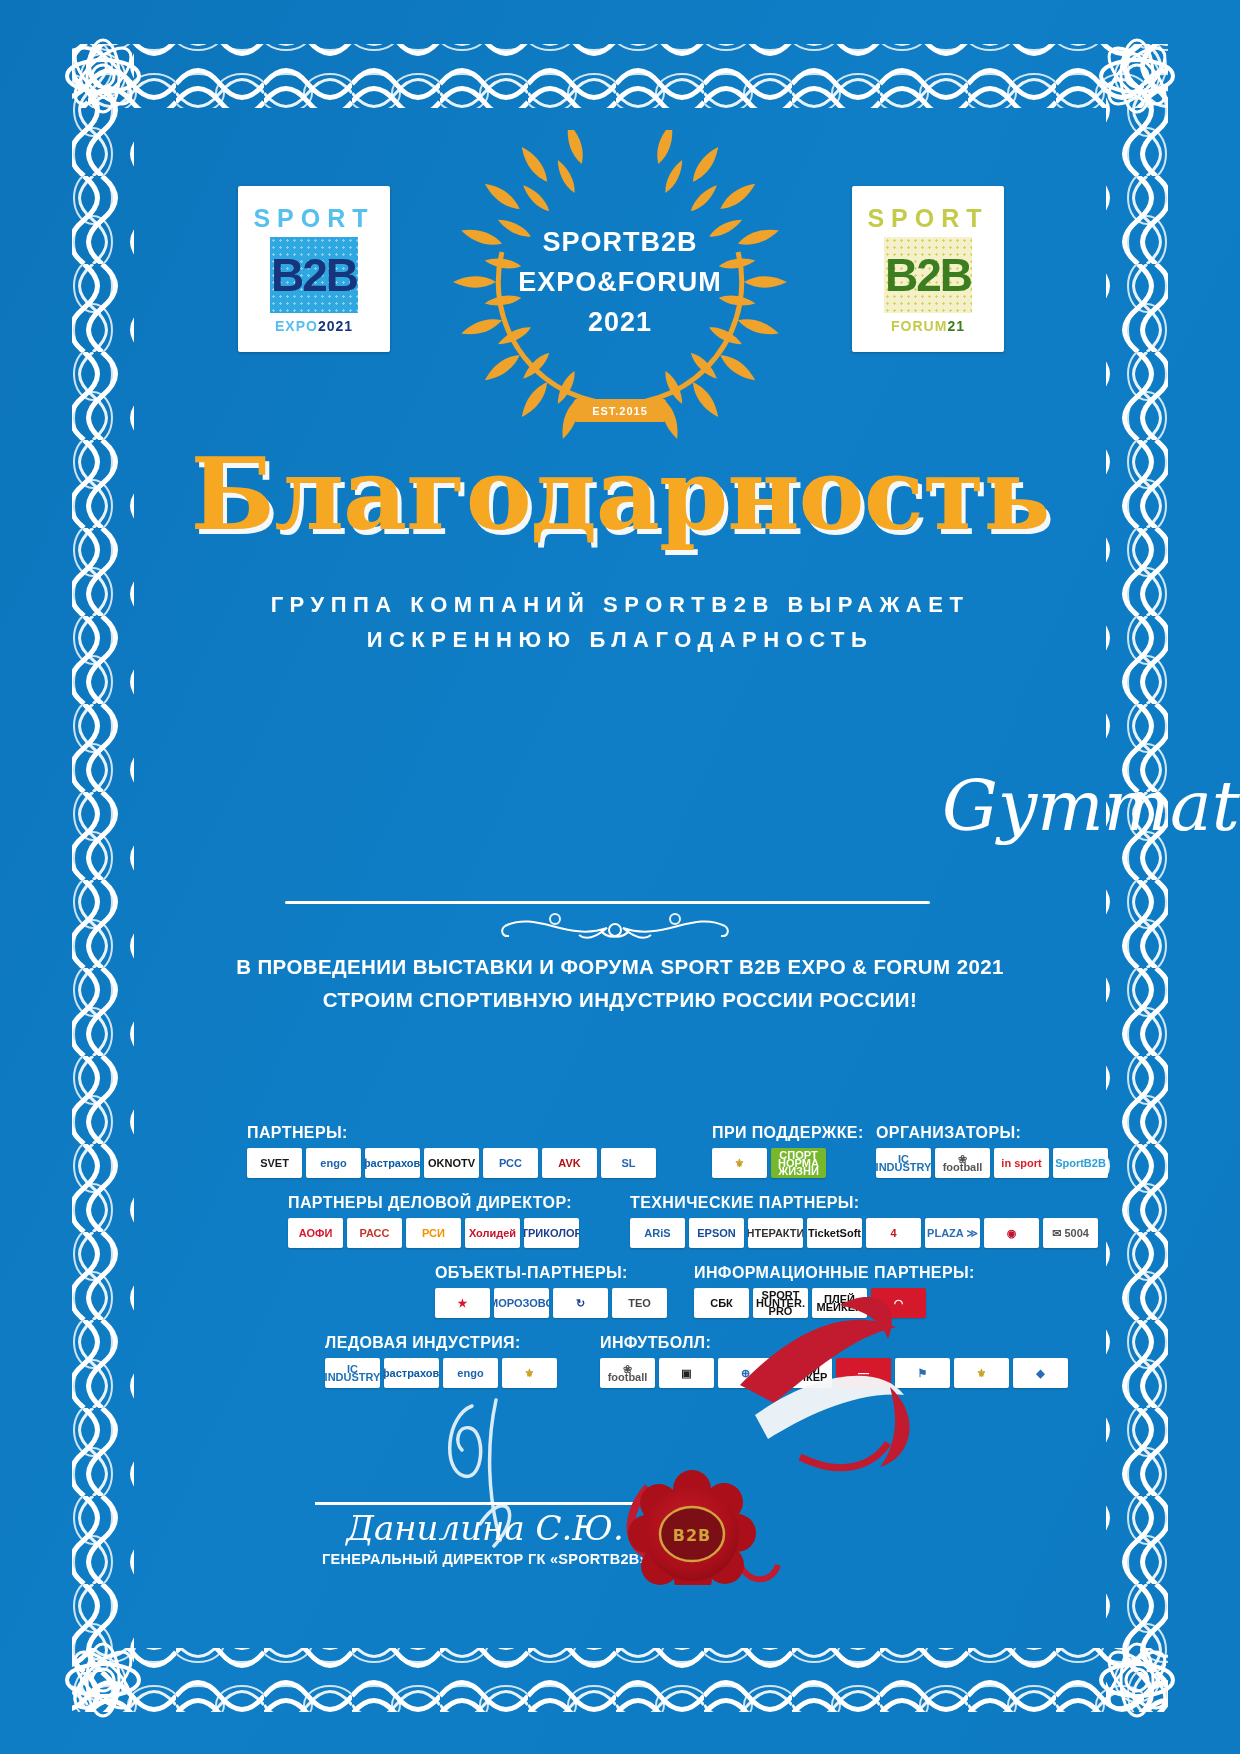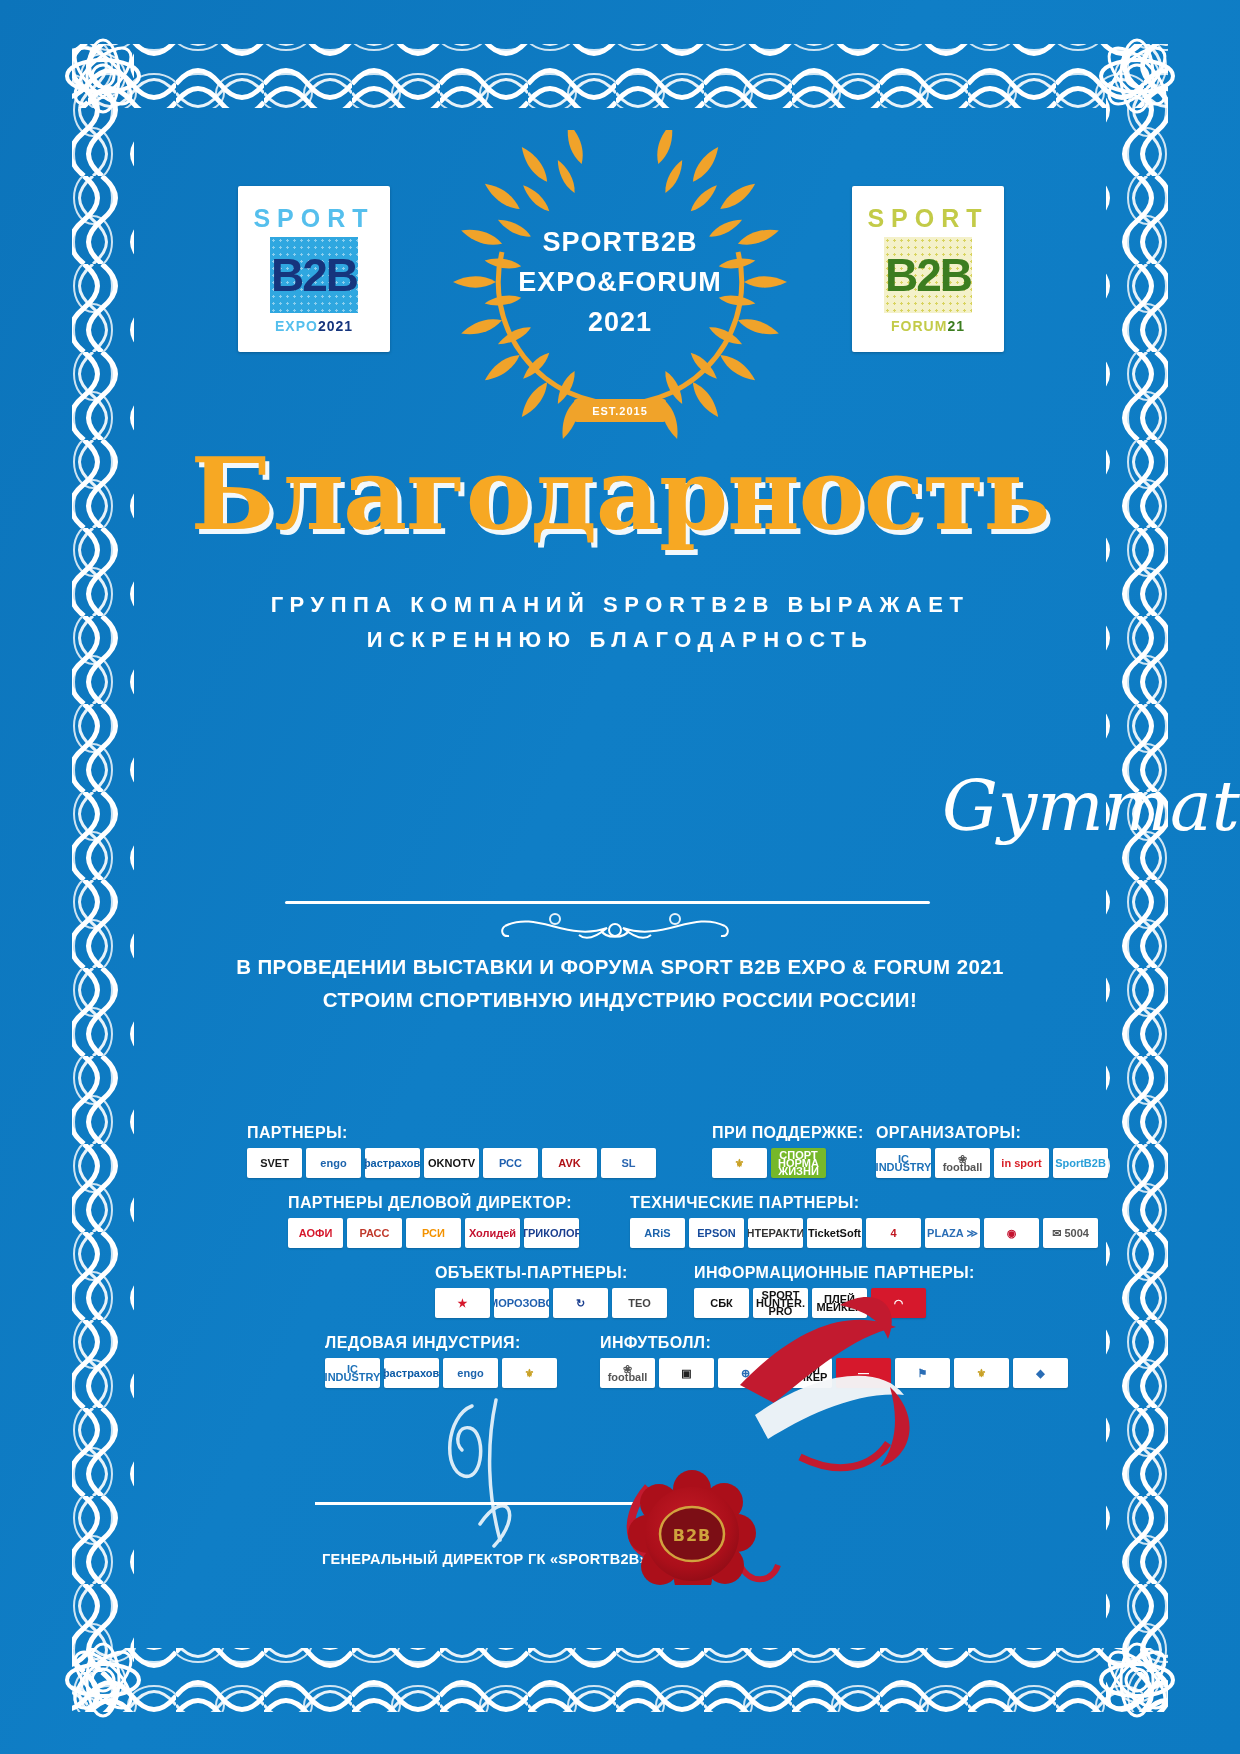--- a/index.html
+++ b/index.html
@@ -402,20 +402,21 @@
 
   <svg class="abs" style="left:428px;top:1392px" width="130" height="160">
     <g fill="none" stroke="#e4f1fa" stroke-width="3.5" opacity=".95" stroke-linecap="round">
       <path d="M44,14 C18,24 14,78 36,84 C56,89 58,40 42,36 C30,33 26,50 34,58"></path>
       <path d="M68,8 C58,54 60,104 72,148"></path>
       <path d="M52,132 C78,94 96,122 66,154"></path>
     </g>
   </svg>
 
   <div class="sig-line"></div>
+  <div class="sig-name">Данилина С.Ю.</div>
   <div class="sig-role">ГЕНЕРАЛЬНЫЙ ДИРЕКТОР ГК «SPORTB2B»</div>
 
   <svg class="abs" style="left:590px;top:1265px" width="330" height="320">
     <defs>
       <radialGradient id="wax" cx="45%" cy="40%" r="65%">
         <stop offset="0%" stop-color="#c41a26"></stop>
         <stop offset="70%" stop-color="#ab0f1a"></stop>
         <stop offset="100%" stop-color="#8e0c16"></stop>
       </radialGradient>
     </defs>

